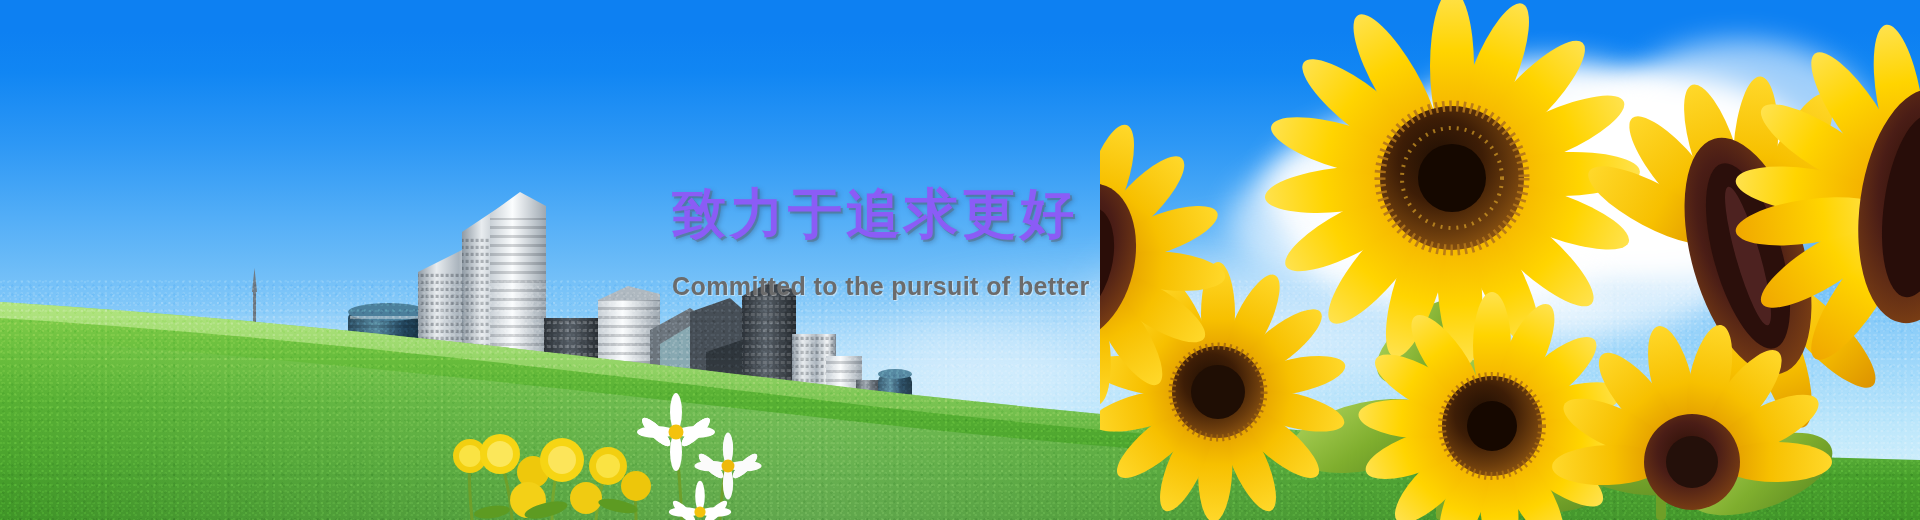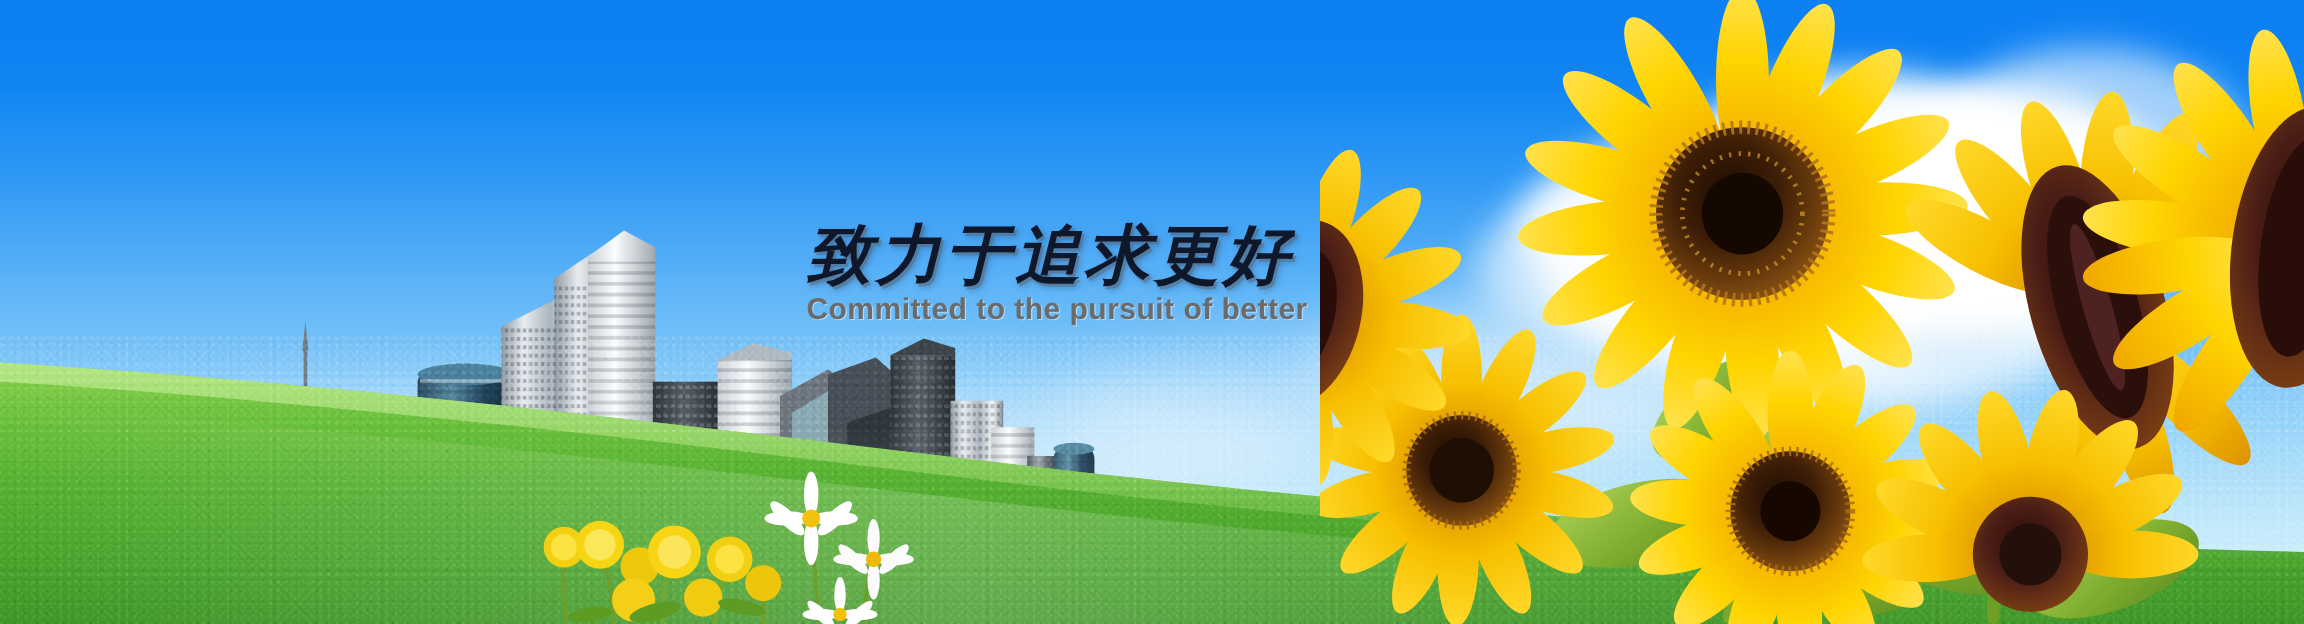--- a/index.html
+++ b/index.html
@@ -77,30 +77,29 @@
     left:672px; top:186px;
     width:700px;
     text-align:left;
     user-select:none;
   }
   .headline{
     font-family:"Liberation Sans","DejaVu Sans",sans-serif;
     font-size:54px;
     line-height:1.0;
     font-weight:700;
-    color:#0f172a;
+    color:#8b5cf6;
     letter-spacing:4px;
     text-shadow:
       2px 2px 0 rgba(90,110,130,.55),
       3px 3px 5px rgba(40,60,90,.35);
     white-space:nowrap;
-    font-style:italic;
   }
   .subhead{
-    margin-top:4px;
+    margin-top:32px;
     font-family:"Liberation Sans","DejaVu Sans",sans-serif;
     font-size:25px;
     font-weight:700;
     color:#6b6b6b;
     letter-spacing:.4px;
     text-shadow:1px 1px 0 rgba(255,255,255,.45);
     white-space:nowrap;
   }
 </style>
 </head>

